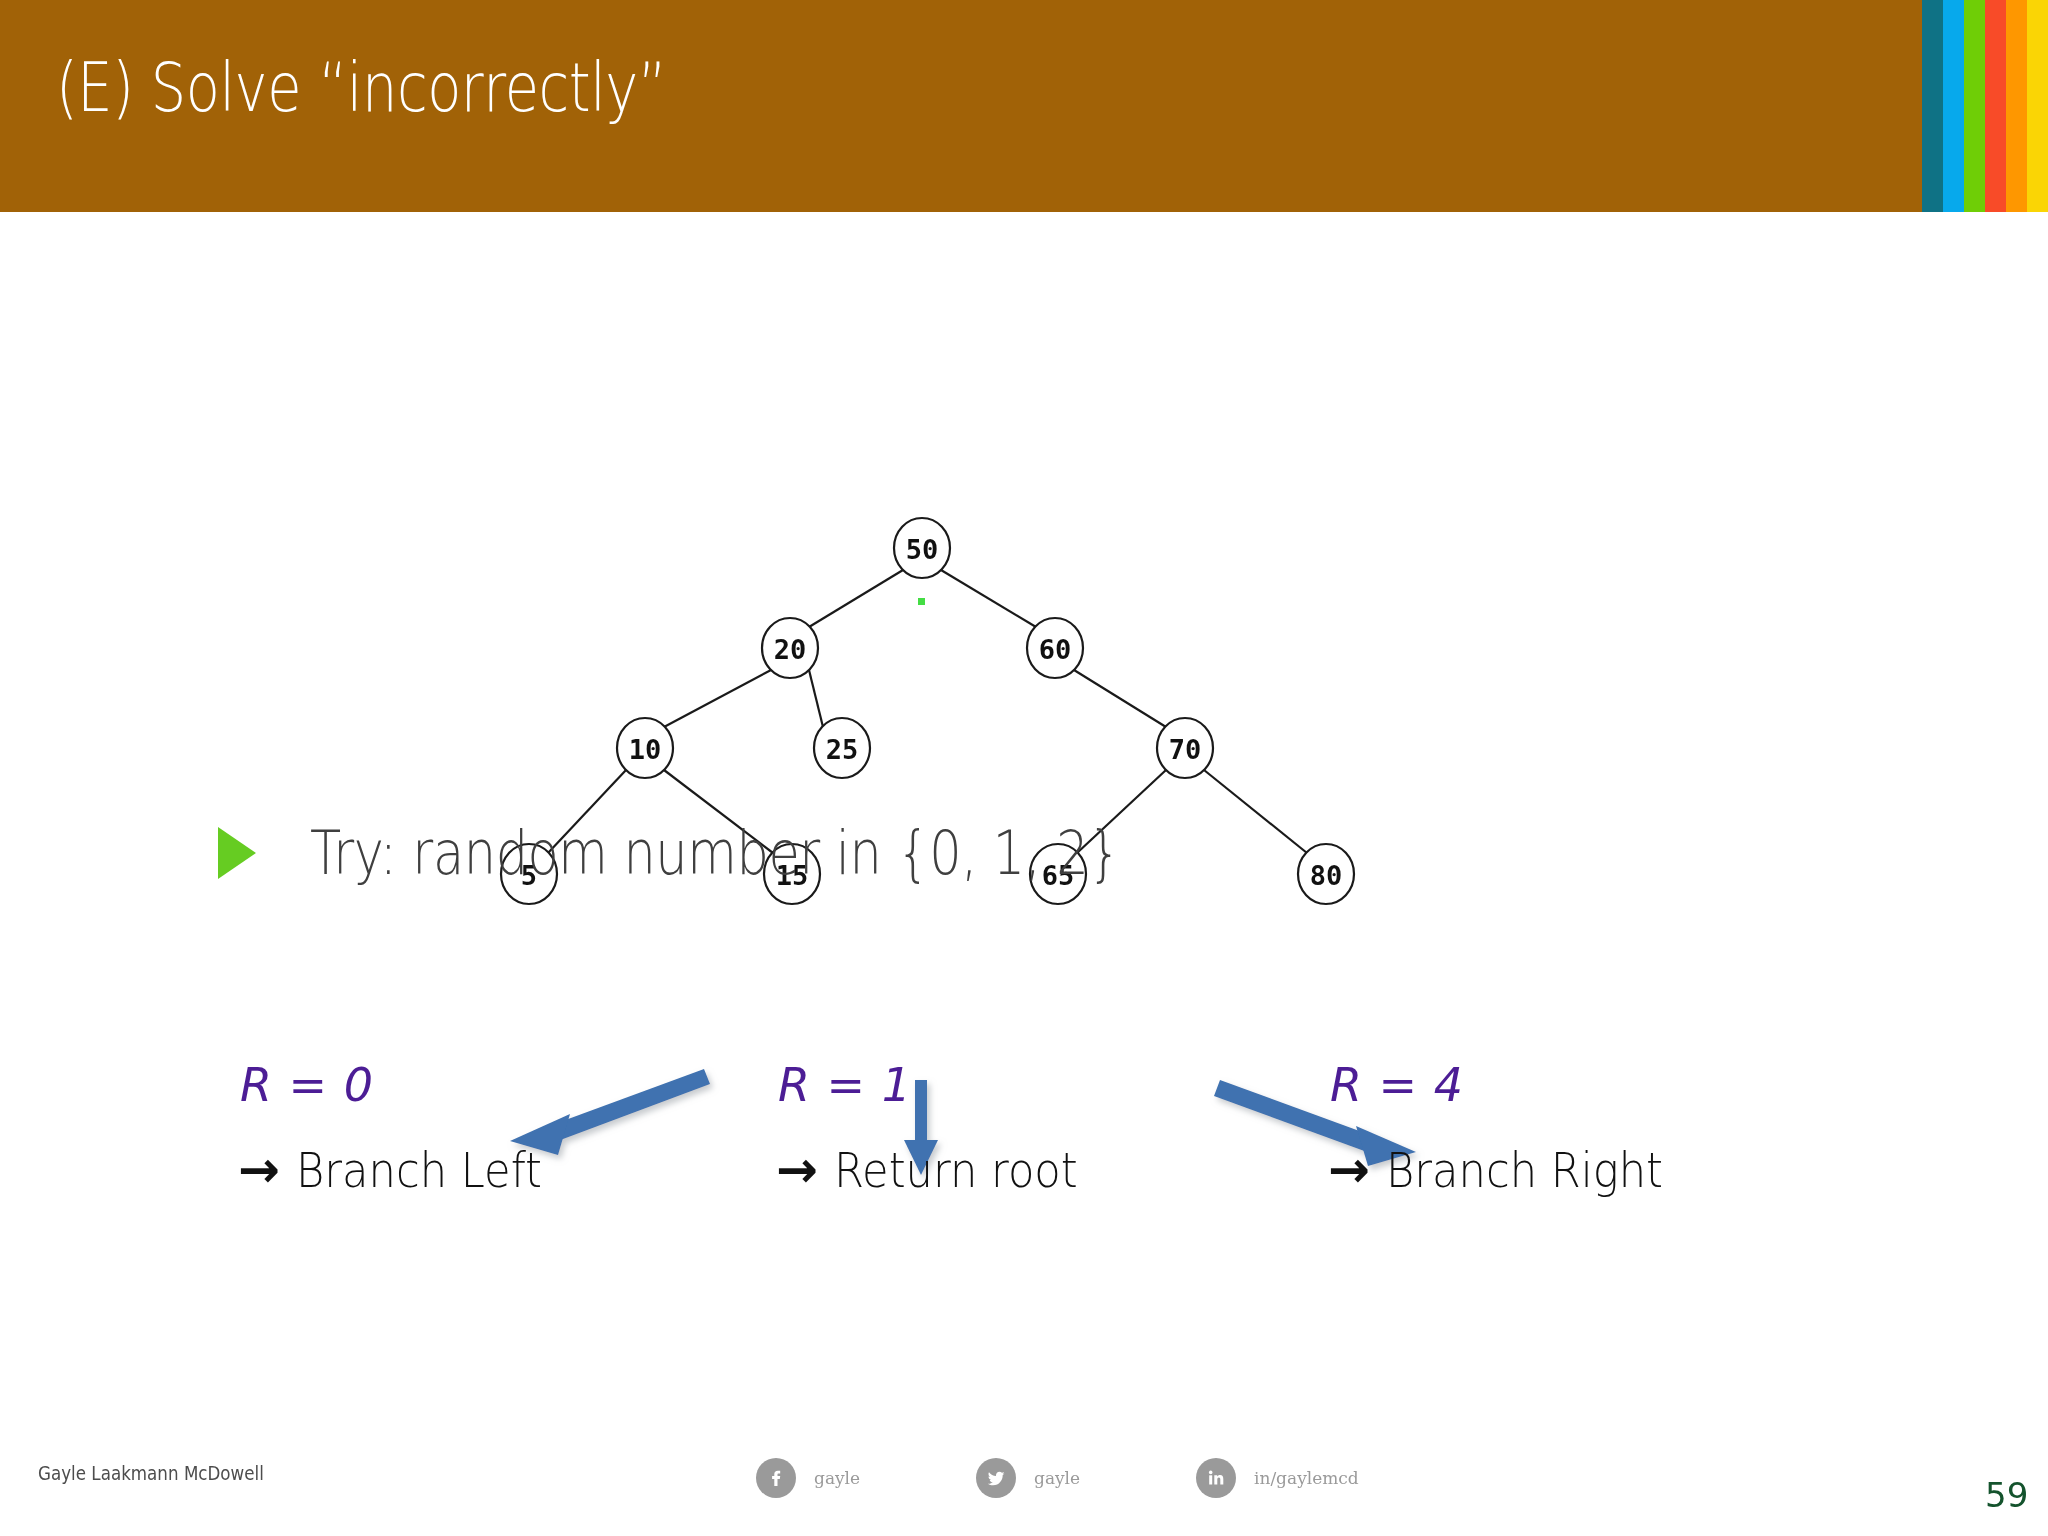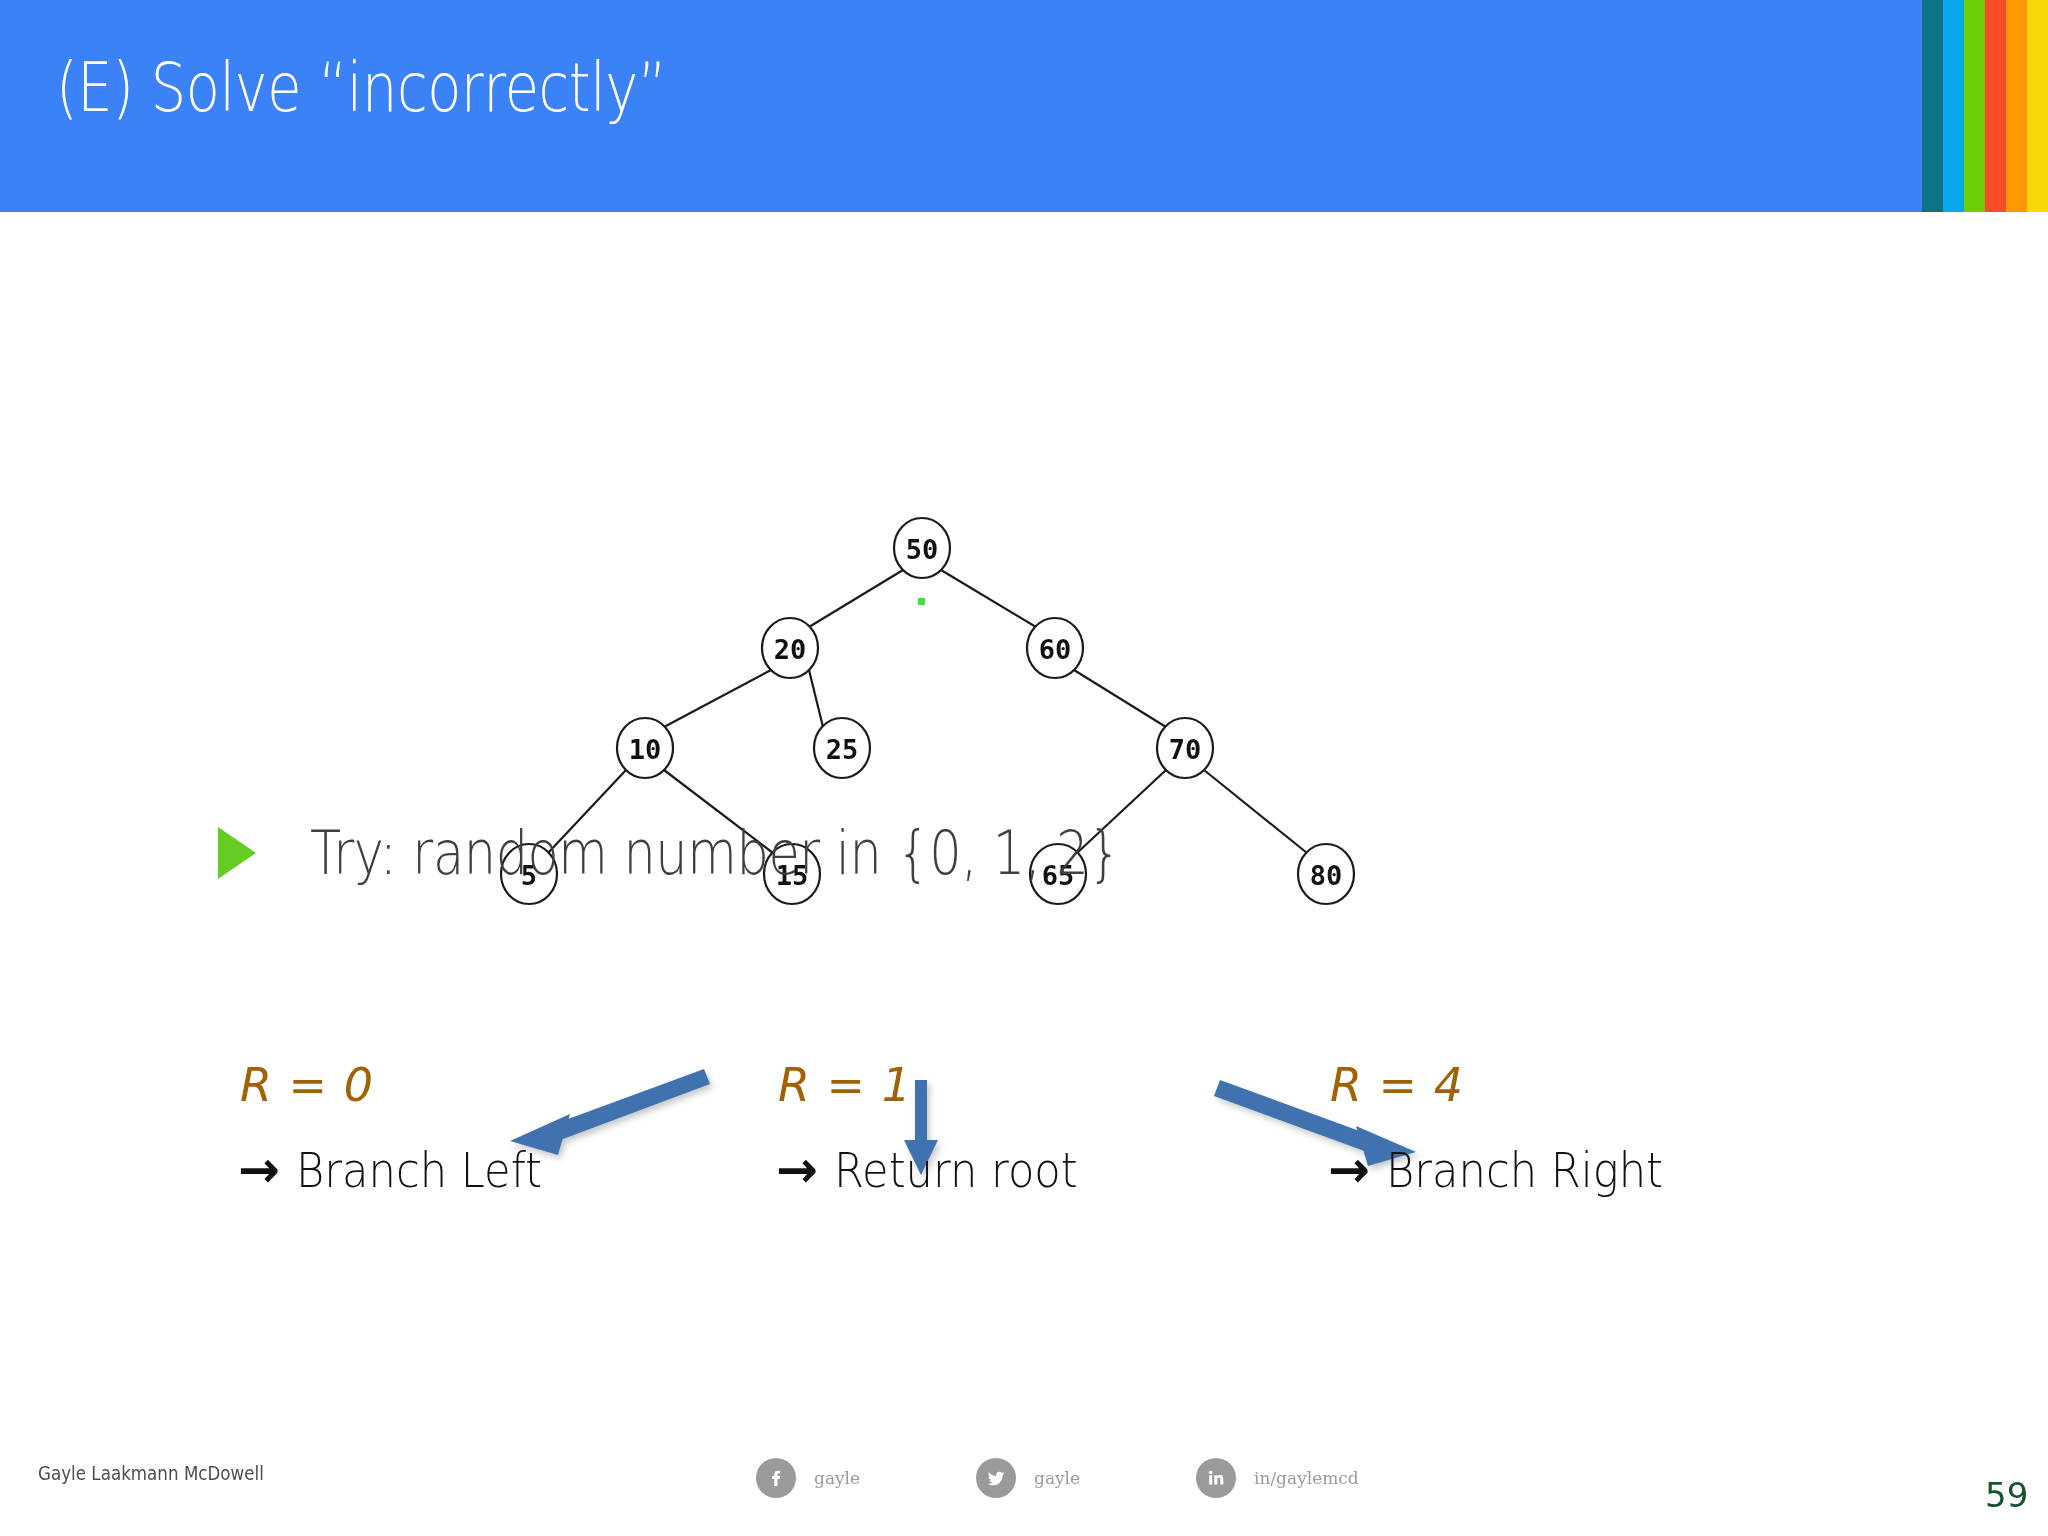--- a/index.html
+++ b/index.html
@@ -21,21 +21,21 @@
     background: #ffffff;
     overflow: hidden;
   }
 
   
   .header {
     position: absolute;
     left: 0; top: 0;
     width: 2048px;
     height: 212px;
-    background: #3b82f6;
+    background: #a16207;
   }
   .header-title {
     position: absolute;
     left: 56px;
     top: 48px;
     font-family: "DejaVu Sans", sans-serif;
     font-size: 68px;
     font-weight: 300;
     font-stretch: condensed;
     color: #ffffff;
@@ -91,21 +91,21 @@
   
   .arrows { position: absolute; left: 0; top: 0; }
 
   
   .r-label {
     position: absolute;
     font-family: "DejaVu Sans", sans-serif;
     font-style: italic;
     font-size: 46px;
     font-weight: 400;
-    color: #a16207;
+    color: #4c1d95;
     white-space: nowrap;
     letter-spacing: 1px;
   }
   .outcome {
     position: absolute;
     font-family: "DejaVu Sans", sans-serif;
     font-size: 48px;
     font-weight: 300;
     color: #111111;
     white-space: nowrap;

